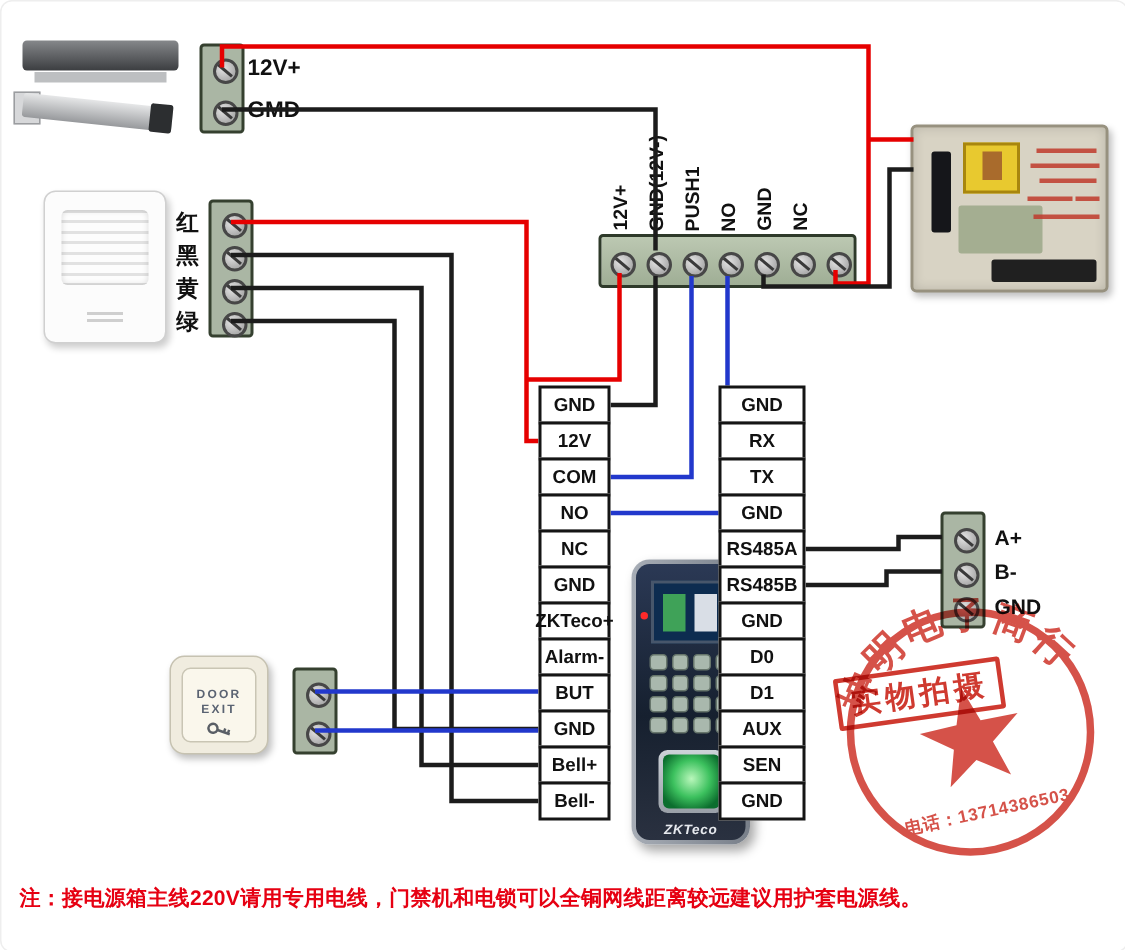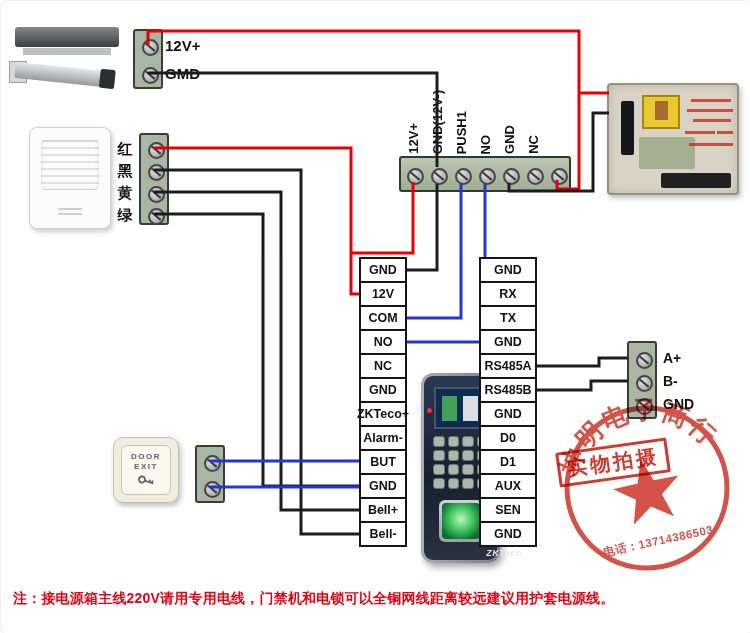--- a/index.html
+++ b/index.html
@@ -59,26 +59,26 @@
   .device-inner{position:relative;width:100%;height:100%;background:linear-gradient(180deg,#2b3955,#16202f 55%,#2a3140);border-radius:9px;}
   .dev-led{position:absolute;left:3px;top:32px;width:5px;height:5px;border-radius:50%;background:#ff2a2a;}
   .dev-screen{position:absolute;left:10px;top:11px;width:52px;height:42px;background:#0d2c50;border:2px solid #47566b;box-sizing:border-box;}
   .ph{position:absolute;top:7px;width:15px;height:25px;}
   .ph1{left:6px;background:#3fa258;} .ph2{left:27px;background:#d9dee6;}
   .dev-keypad{position:absolute;left:9px;top:60px;width:55px;display:grid;grid-template-columns:repeat(4,1fr);gap:3px;}
   .key{height:11px;background:#a9b8ad;border:1px solid #66756b;border-radius:3px;box-sizing:border-box;}
   .dev-fp{position:absolute;left:15px;top:124px;width:44px;height:42px;background:linear-gradient(180deg,#cdd2d8,#9aa0a8);
     border-radius:6px;padding:3px;box-sizing:border-box;}
   .fp-glass{width:100%;height:100%;border-radius:4px;background:radial-gradient(circle at 50% 45%,#b9f7bb,#3cc15e 45%,#0c6e2e 80%);}
-  .dev-brand{position:absolute;left:0;bottom:2px;width:100%;text-align:right;color:#e6e9ee;font-size:9px;font-style:italic;font-weight:bold;letter-spacing:.5px;padding-left:25px;}
+  .dev-brand{position:absolute;left:0;bottom:2px;width:100%;text-align:center;color:#e6e9ee;font-size:9px;font-style:italic;font-weight:bold;letter-spacing:.5px;}
   
   .exitbtn{left:112px;top:436px;width:64px;height:64px;background:#f0ecdf;border:1px solid #c6c2b1;border-radius:10px;z-index:1;
     box-shadow:2px 3px 5px rgba(0,0,0,.25);position:absolute;}
   .exit-plate{position:absolute;inset:7px;background:#faf7ec;border:1px solid #c9c5b4;border-radius:6px;
-    display:flex;flex-direction:column;align-items:center;justify-content:center;gap:1px;}
+    display:flex;flex-direction:column;align-items:center;justify-content:flex-end;gap:1px;}
   .exit-txt{font-size:8px;font-weight:bold;color:#5a6372;letter-spacing:1.5px;line-height:9px;}
   
   #stamp{position:absolute;left:0;top:0;z-index:6;pointer-events:none;mix-blend-mode:multiply;opacity:.88;}
   .stamp-ring{fill:none;stroke:var(--stamp-red);stroke-width:5px;}
   .stamp-star{fill:var(--stamp-red);}
   .stamp-name{font-size:25px;font-weight:bold;fill:var(--stamp-red);letter-spacing:3px;
     font-family:"Liberation Sans","DejaVu Sans",sans-serif;}
   .stamp-phone{font-size:11.5px;font-weight:bold;fill:var(--stamp-red);letter-spacing:.5px;
     font-family:"Liberation Sans","DejaVu Sans",sans-serif;}
   .badge{position:absolute;left:556px;top:444px;transform:rotate(-8deg);z-index:7;border:3px solid var(--stamp-red);

